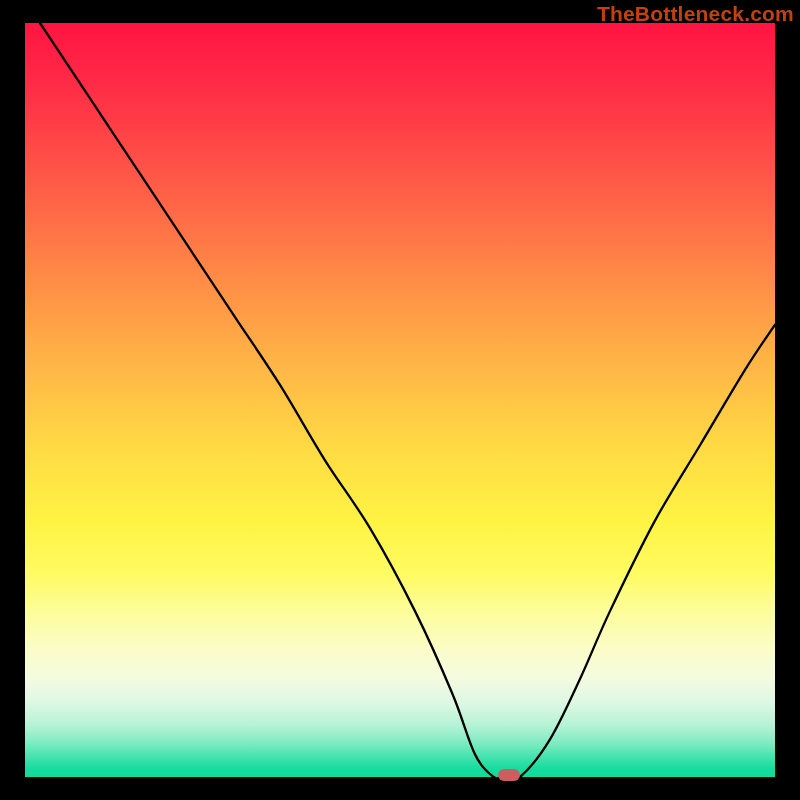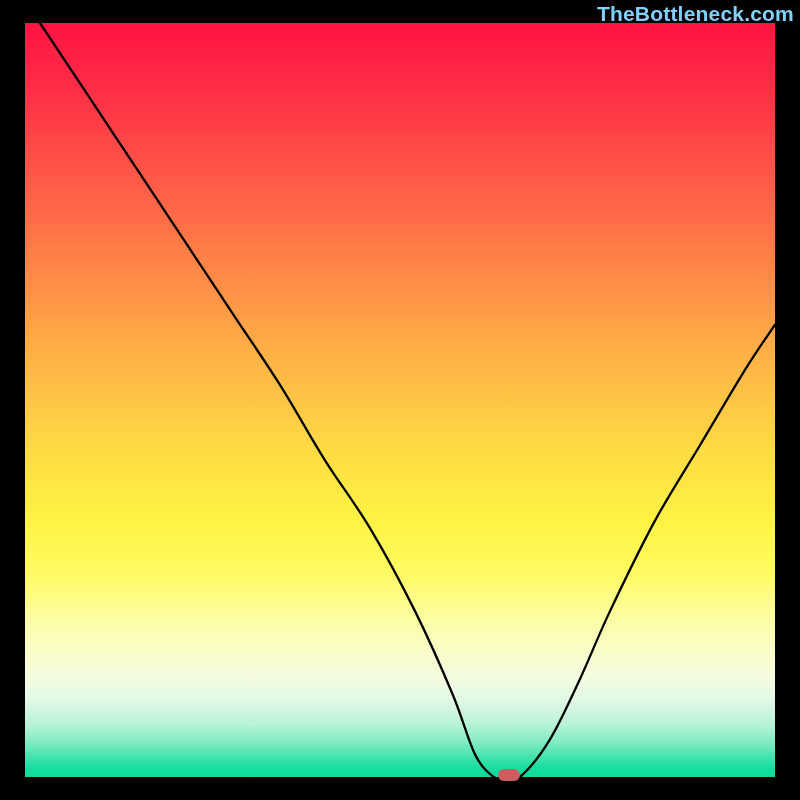--- a/index.html
+++ b/index.html
@@ -44,21 +44,21 @@
       #11db9a 100%
     );
   }
   .watermark {
     position: absolute;
     top: 2px;
     right: 6px;
     font-family: Arial, Helvetica, sans-serif;
     font-size: 21px;
     font-weight: bold;
-    color: #7dd3fc;
+    color: #c2410c;
     letter-spacing: 0.2px;
   }
   svg.curve {
     position: absolute;
     left: 0;
     top: 0;
     width: 750px;
     height: 754px;
   }
   .marker {

